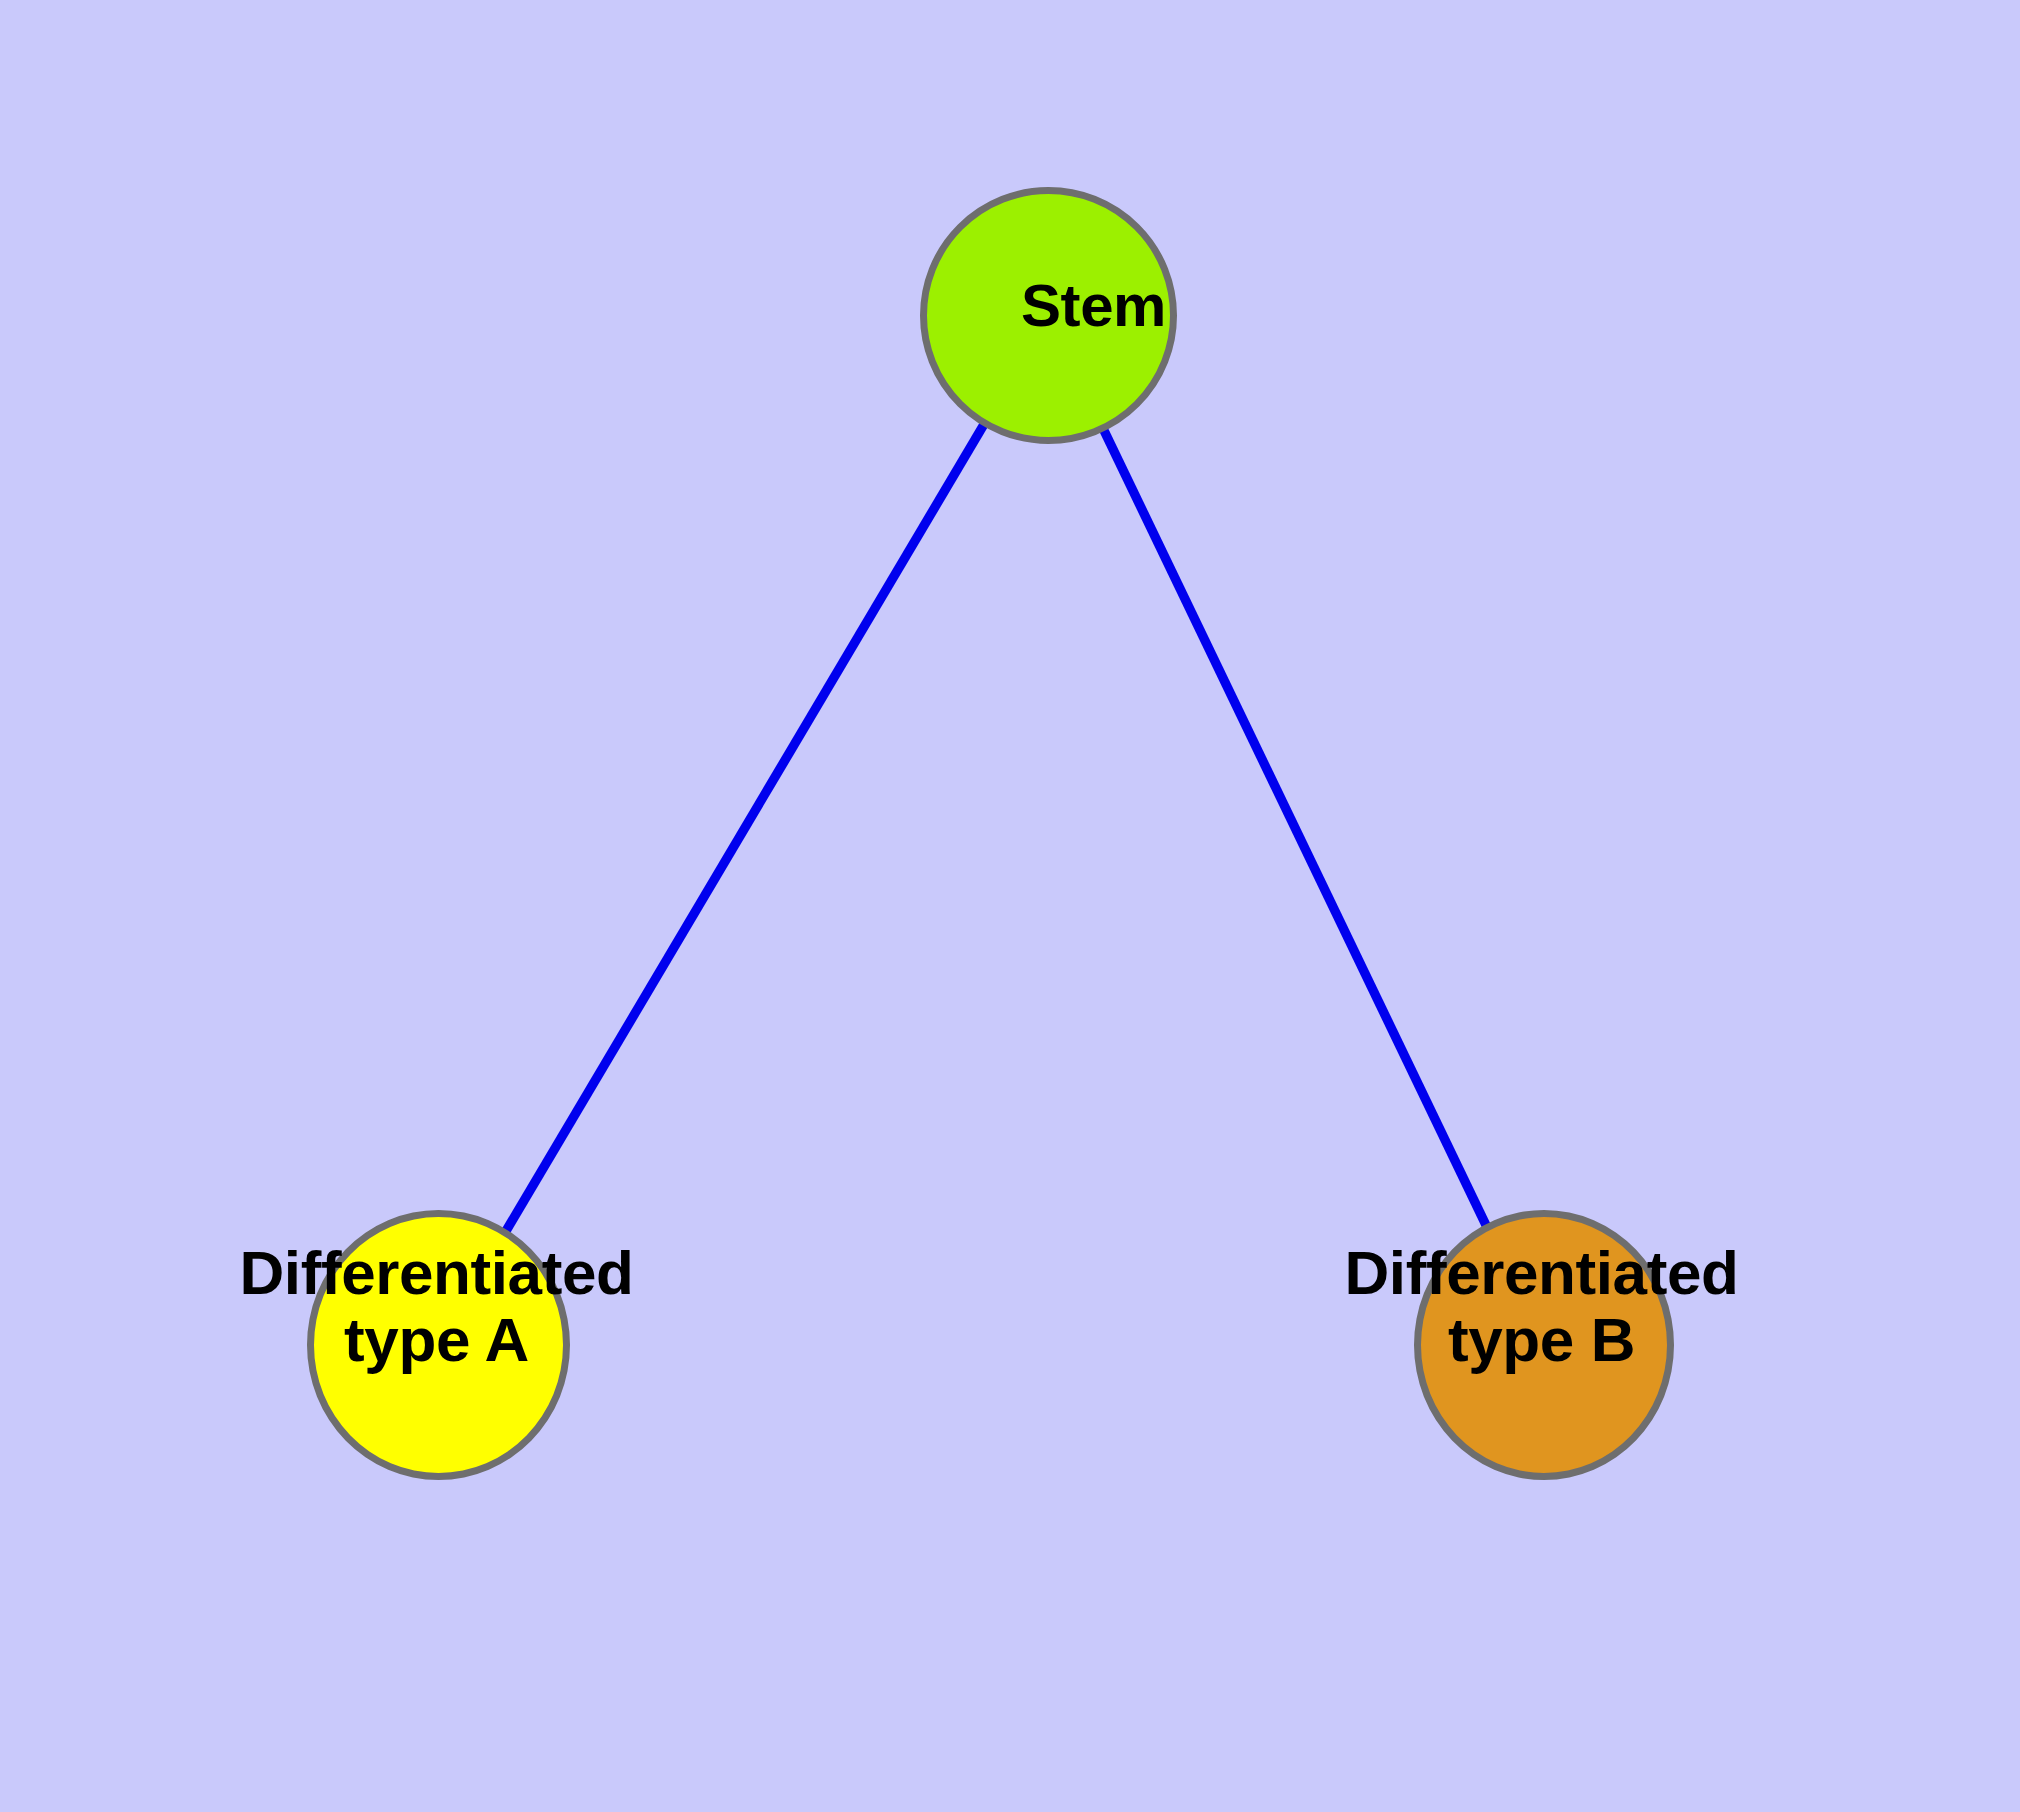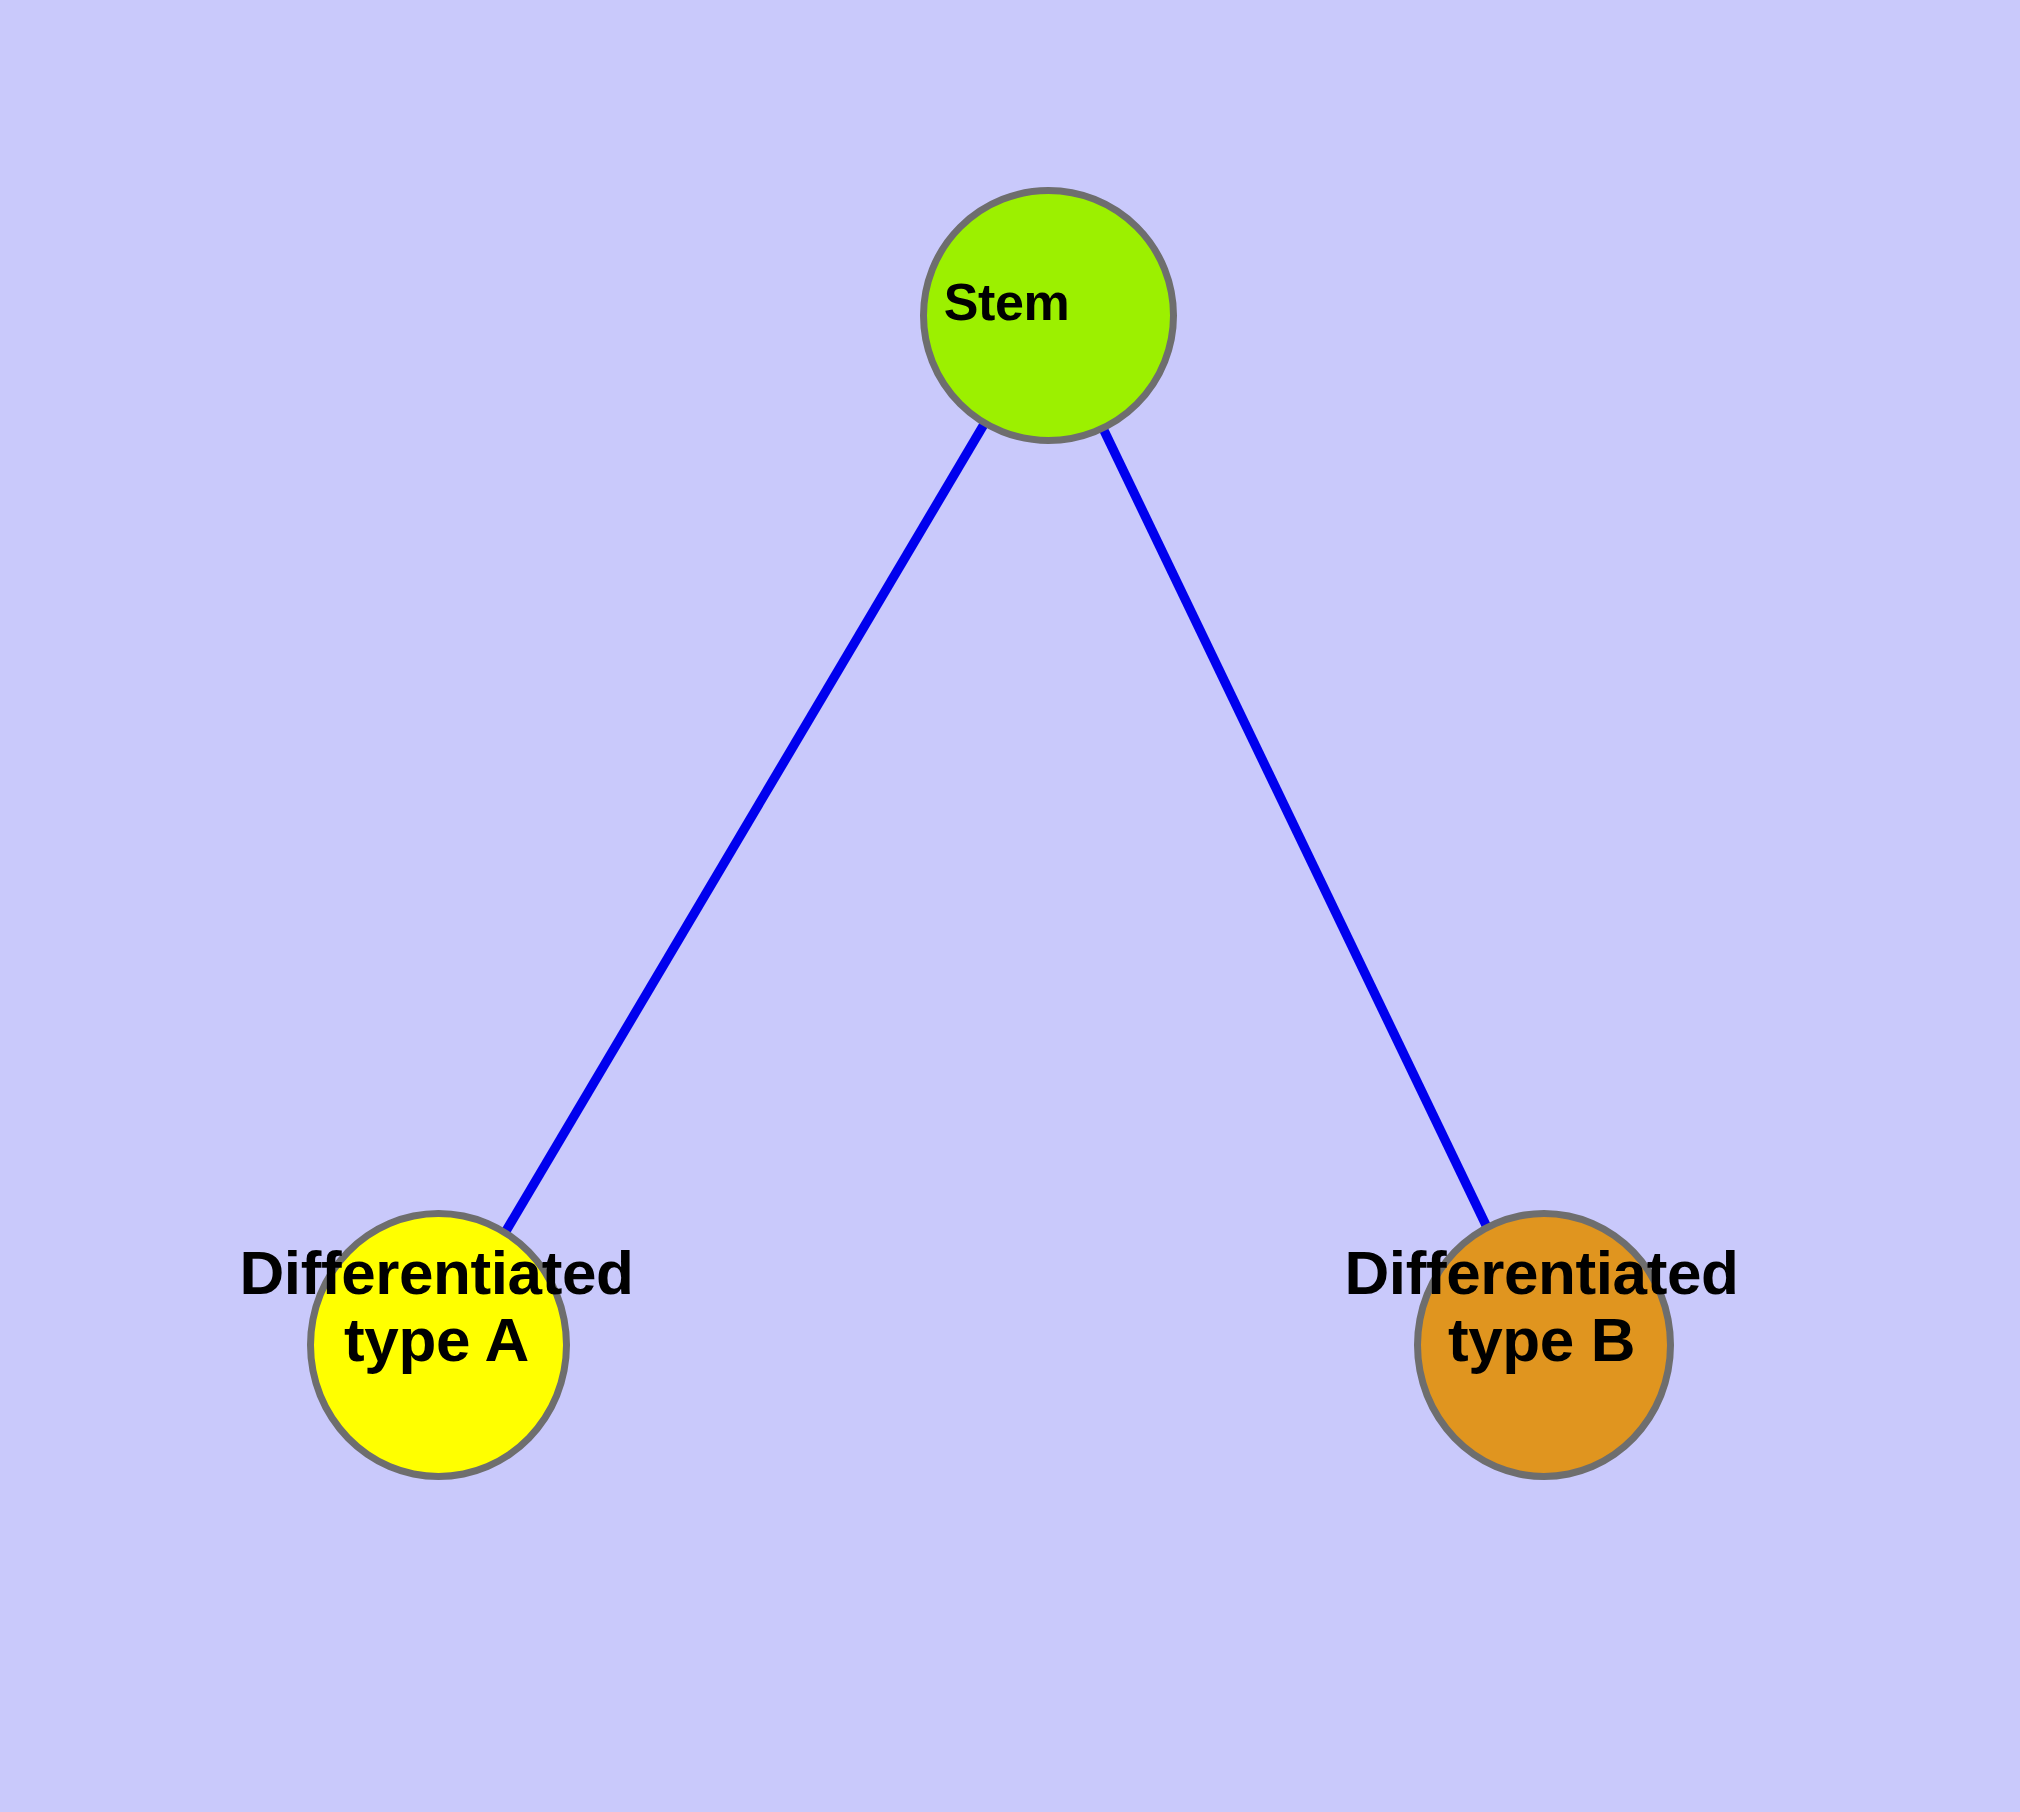--- a/index.html
+++ b/index.html
@@ -60,24 +60,24 @@
     z-index: 3;
     color: #000000;
     font-weight: bold;
     text-align: center;
     white-space: pre;
     line-height: 1.08;
     letter-spacing: -0.4px;
     pointer-events: none;
   }
   #label-stem {
-    left: 752px;
+    left: 839px;
     top: 274px;
     width: 509px;
-    font-size: 52px;
+    font-size: 60px;
   }
   #label-diff-a {
     left: 182px;
     top: 1240px;
     width: 509px;
     font-size: 62px;
   }
   #label-diff-b {
     left: 1287px;
     top: 1240px;

